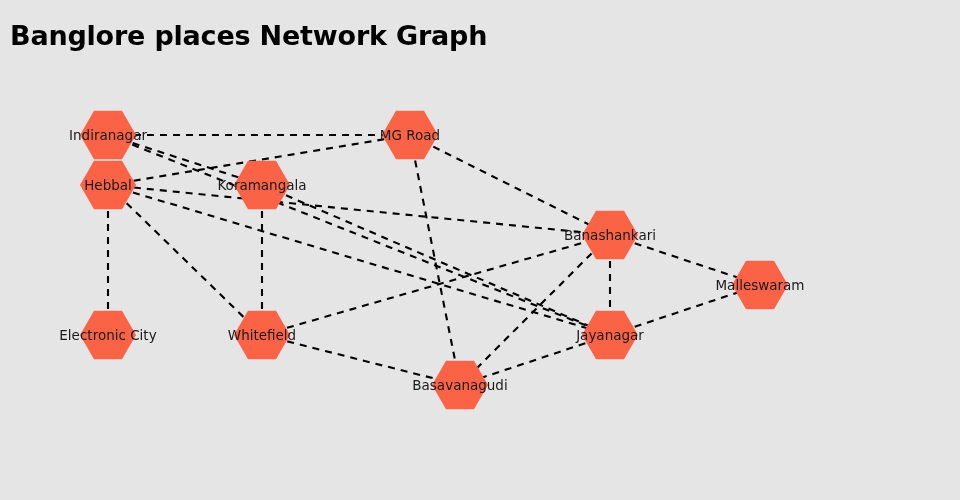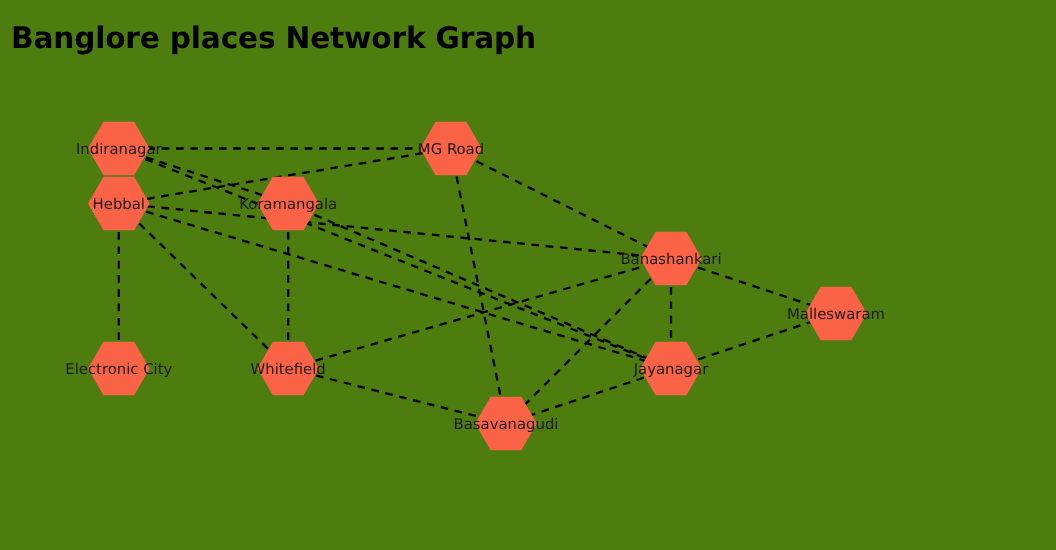--- a/index.html
+++ b/index.html
@@ -10,21 +10,21 @@
   body {
     width: 960px;
     height: 500px;
     overflow: hidden;
     font-family: "DejaVu Sans", "Liberation Sans", sans-serif;
   }
   #page {
     position: relative;
     width: 960px;
     height: 500px;
-    background: #4d7c0f;
+    background: #e5e5e5;
   }
   #graph-title {
     position: absolute;
     left: 10px;
     top: 20px;
     font-size: 27px;
     font-weight: bold;
     color: #000000;
     letter-spacing: -0.2px;
     white-space: nowrap;

